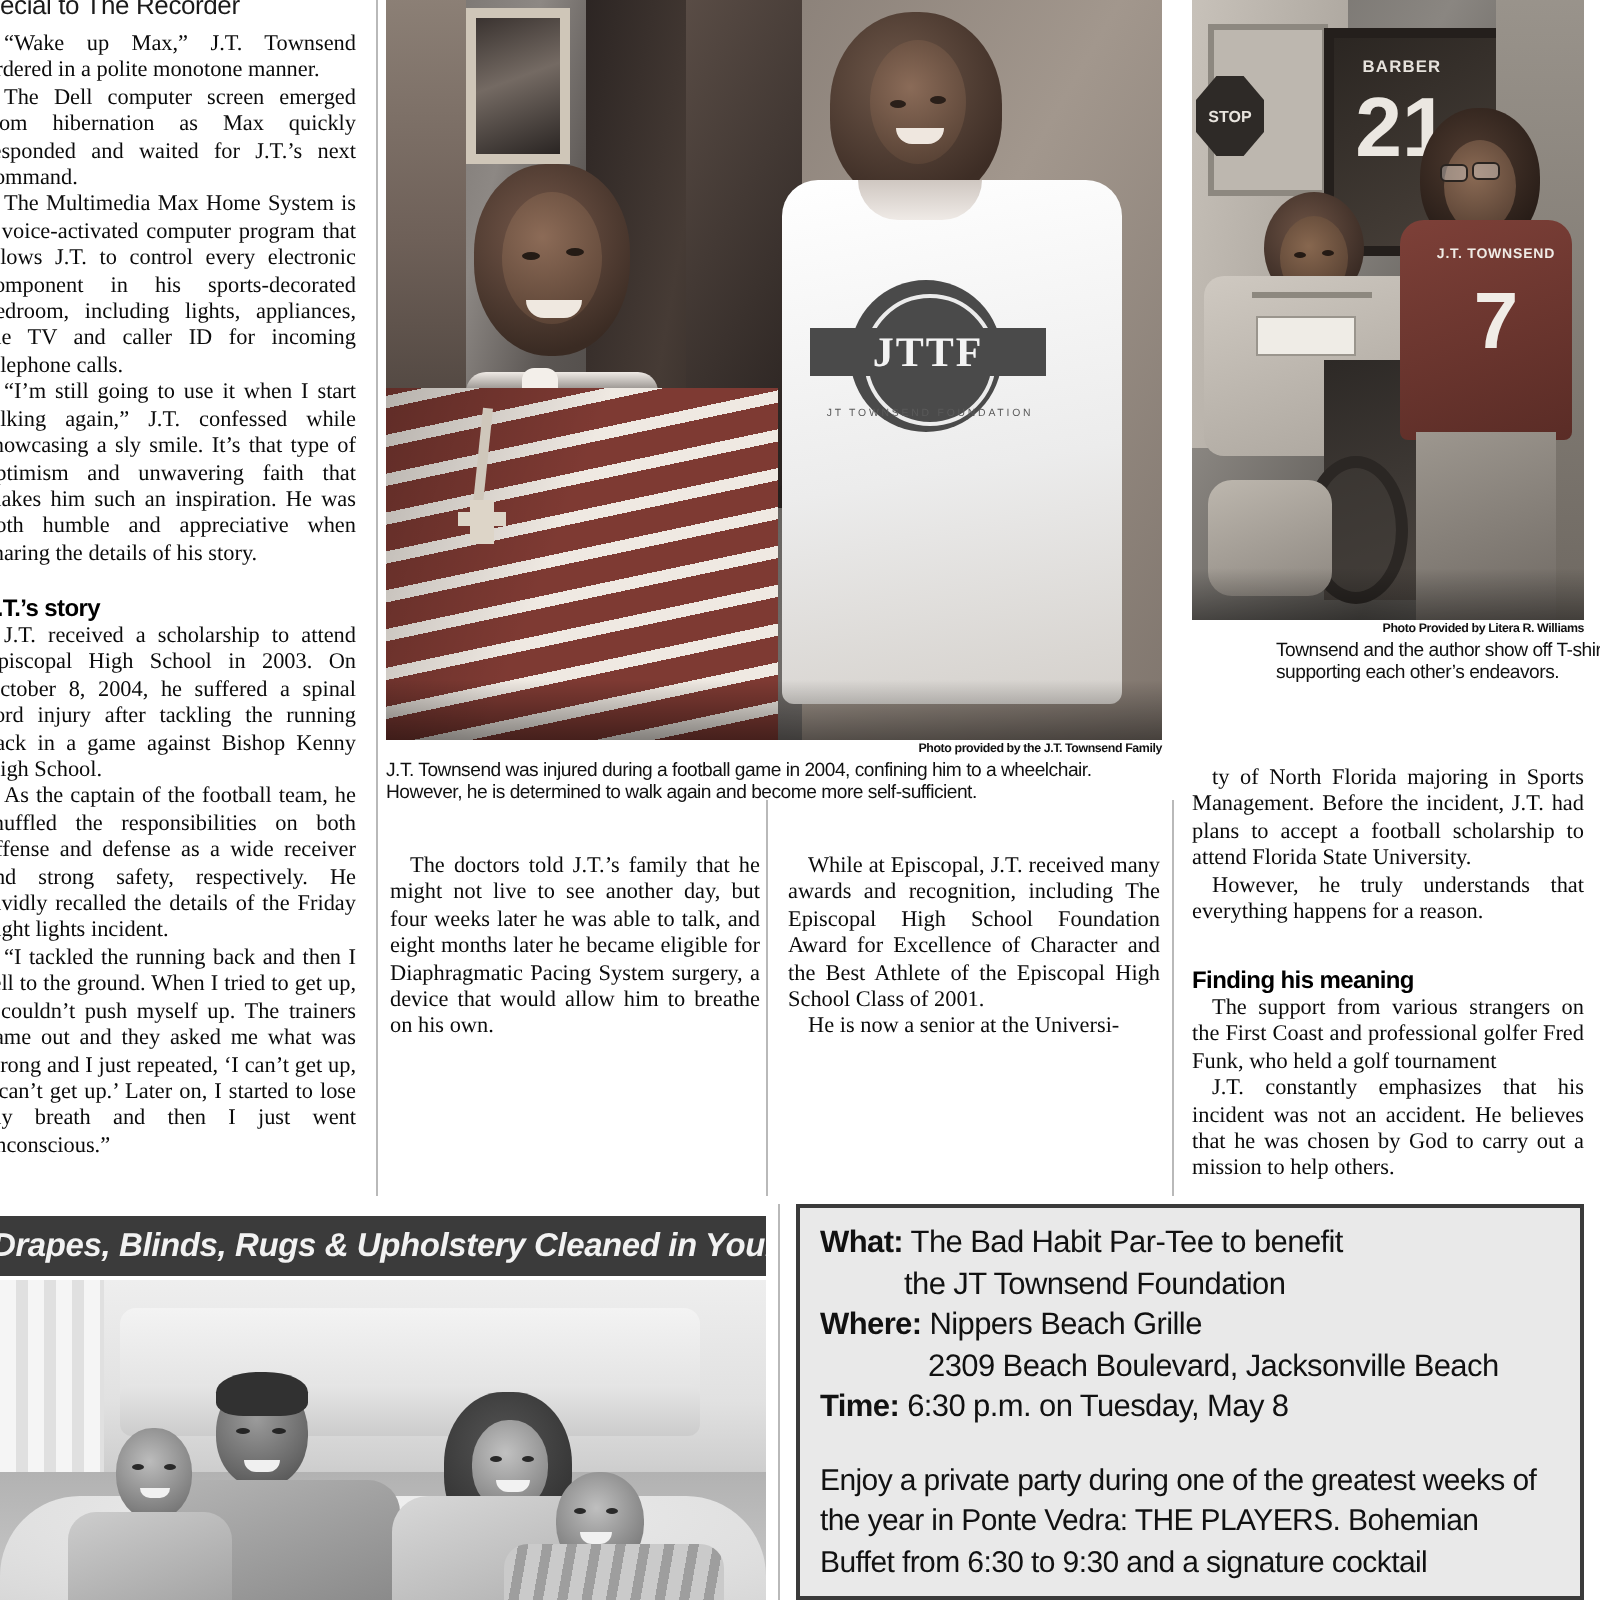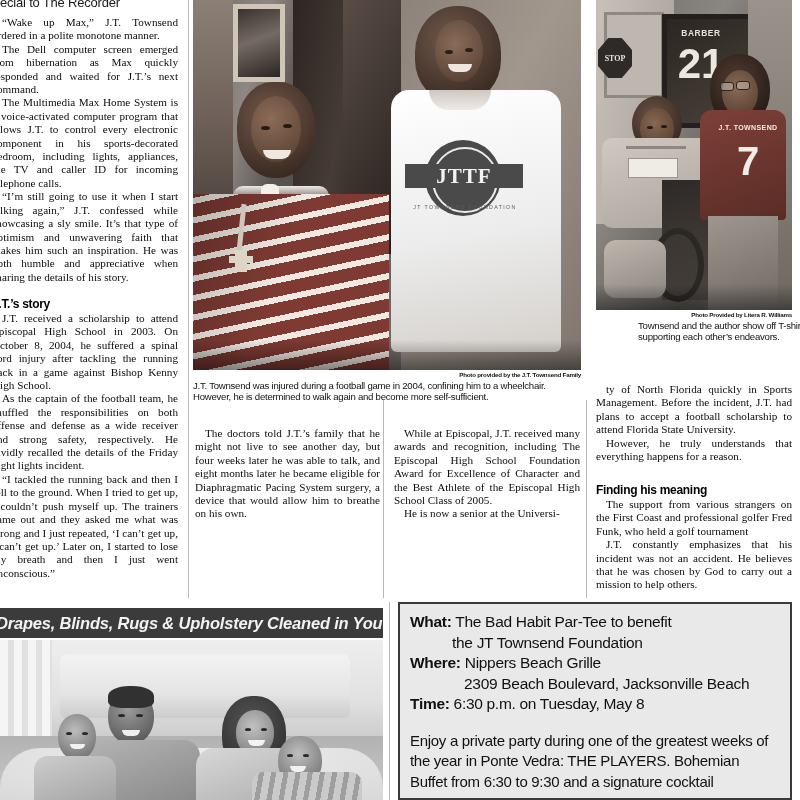--- a/index.html
+++ b/index.html
@@ -197,21 +197,21 @@
       background:linear-gradient(120deg,#6d6a66,#8a8681 35%,#55524e 70%,#6e6b67);">
 
       <div style="position:absolute;left:-4px;top:-4px;width:82px;height:230px;
         background:linear-gradient(100deg,#c9c3bb,#a49e96);"></div>
       <div style="position:absolute;left:8px;top:14px;width:54px;height:80px;
         border:3px solid #8d8880;background:#bdb7af;"></div>
 
       <div style="position:absolute;left:2px;top:40px;width:34px;height:40px;
         background:#2e2a27;clip-path:polygon(30% 0,70% 0,100% 30%,100% 70%,70% 100%,30% 100%,0 70%,0 30%);
         display:flex;align-items:center;justify-content:center;">
-        <span style="font-family:Liberation Serif, serif;font-weight:bold;font-size:8px;color:#e8e4de;">STOP</span>
+        <span style="font-family:Liberation Sans, sans-serif;font-weight:bold;font-size:8px;color:#e8e4de;">STOP</span>
       </div>
 
       <div style="position:absolute;left:66px;top:16px;width:86px;height:104px;
         border:5px solid #241f1c;background:linear-gradient(150deg,#2b2622,#4a423b);"></div>
       <div style="position:absolute;left:74px;top:30px;width:62px;height:12px;
         font-family:'Liberation Sans',sans-serif;font-weight:bold;font-size:8.4px;color:#e6e2dc;
         text-align:center;letter-spacing:0.6px;">BARBER</div>
       <div style="position:absolute;left:74px;top:40px;width:62px;height:52px;
         font-family:'Liberation Sans',sans-serif;font-weight:bold;font-size:42px;color:#ebe7e1;
         text-align:center;line-height:52px;">21</div>
@@ -264,26 +264,26 @@
     </div>
   </div>
   <div class="credit" style="left:592px;top:311px;width:200px;">Photo Provided by Litera R. Williams</div>
   <div class="caption" style="left:596px;top:320px;width:198px;margin-left:42px;">Townsend and the author show off T-shirts supporting each other’s endeavors.</div>
 
   <div class="col body-text" style="left:195px;top:427px;width:185px;">
     <p>The doctors told J.T.’s family that he might not live to see another day, but four weeks later he was able to talk, and eight months later he became eligible for Diaphragmatic Pacing System surgery, a device that would allow him to breathe on his own.</p>
   </div>
 
   <div class="col body-text" style="left:394px;top:427px;width:186px;">
-    <p>While at Episcopal, J.T. received many awards and recognition, including The Episcopal High School Foundation Award for Excellence of Character and the Best Athlete of the Episcopal High School Class of 2005.</p>
+    <p>While at Episcopal, J.T. received many awards and recognition, including The Episcopal High School Foundation Award for Excellence of Character and the Best Athlete of the Episcopal High School Class of 2001.</p>
     <p>He is now a senior at the Universi-</p>
   </div>
 
   <div class="col body-text" style="left:596px;top:383px;width:196px;">
-    <p>ty of North Florida quickly in Sports Management. Before the incident, J.T. had plans to accept a football scholarship to attend Florida State University.</p>
+    <p>ty of North Florida majoring in Sports Management. Before the incident, J.T. had plans to accept a football scholarship to attend Florida State University.</p>
     <p>However, he truly understands that everything happens for a reason.</p>
   </div>
   <div class="col" style="left:596px;top:483px;width:196px;">
     <div class="subhead">Finding his meaning</div>
     <div class="body-text">
       <p>The support from various strangers on the First Coast and professional golfer Fred Funk, who held a golf tournament</p>
       <p>J.T. constantly emphasizes that his incident was not an accident. He believes that he was chosen by God to carry out a mission to help others.</p>
     </div>
   </div>
 

